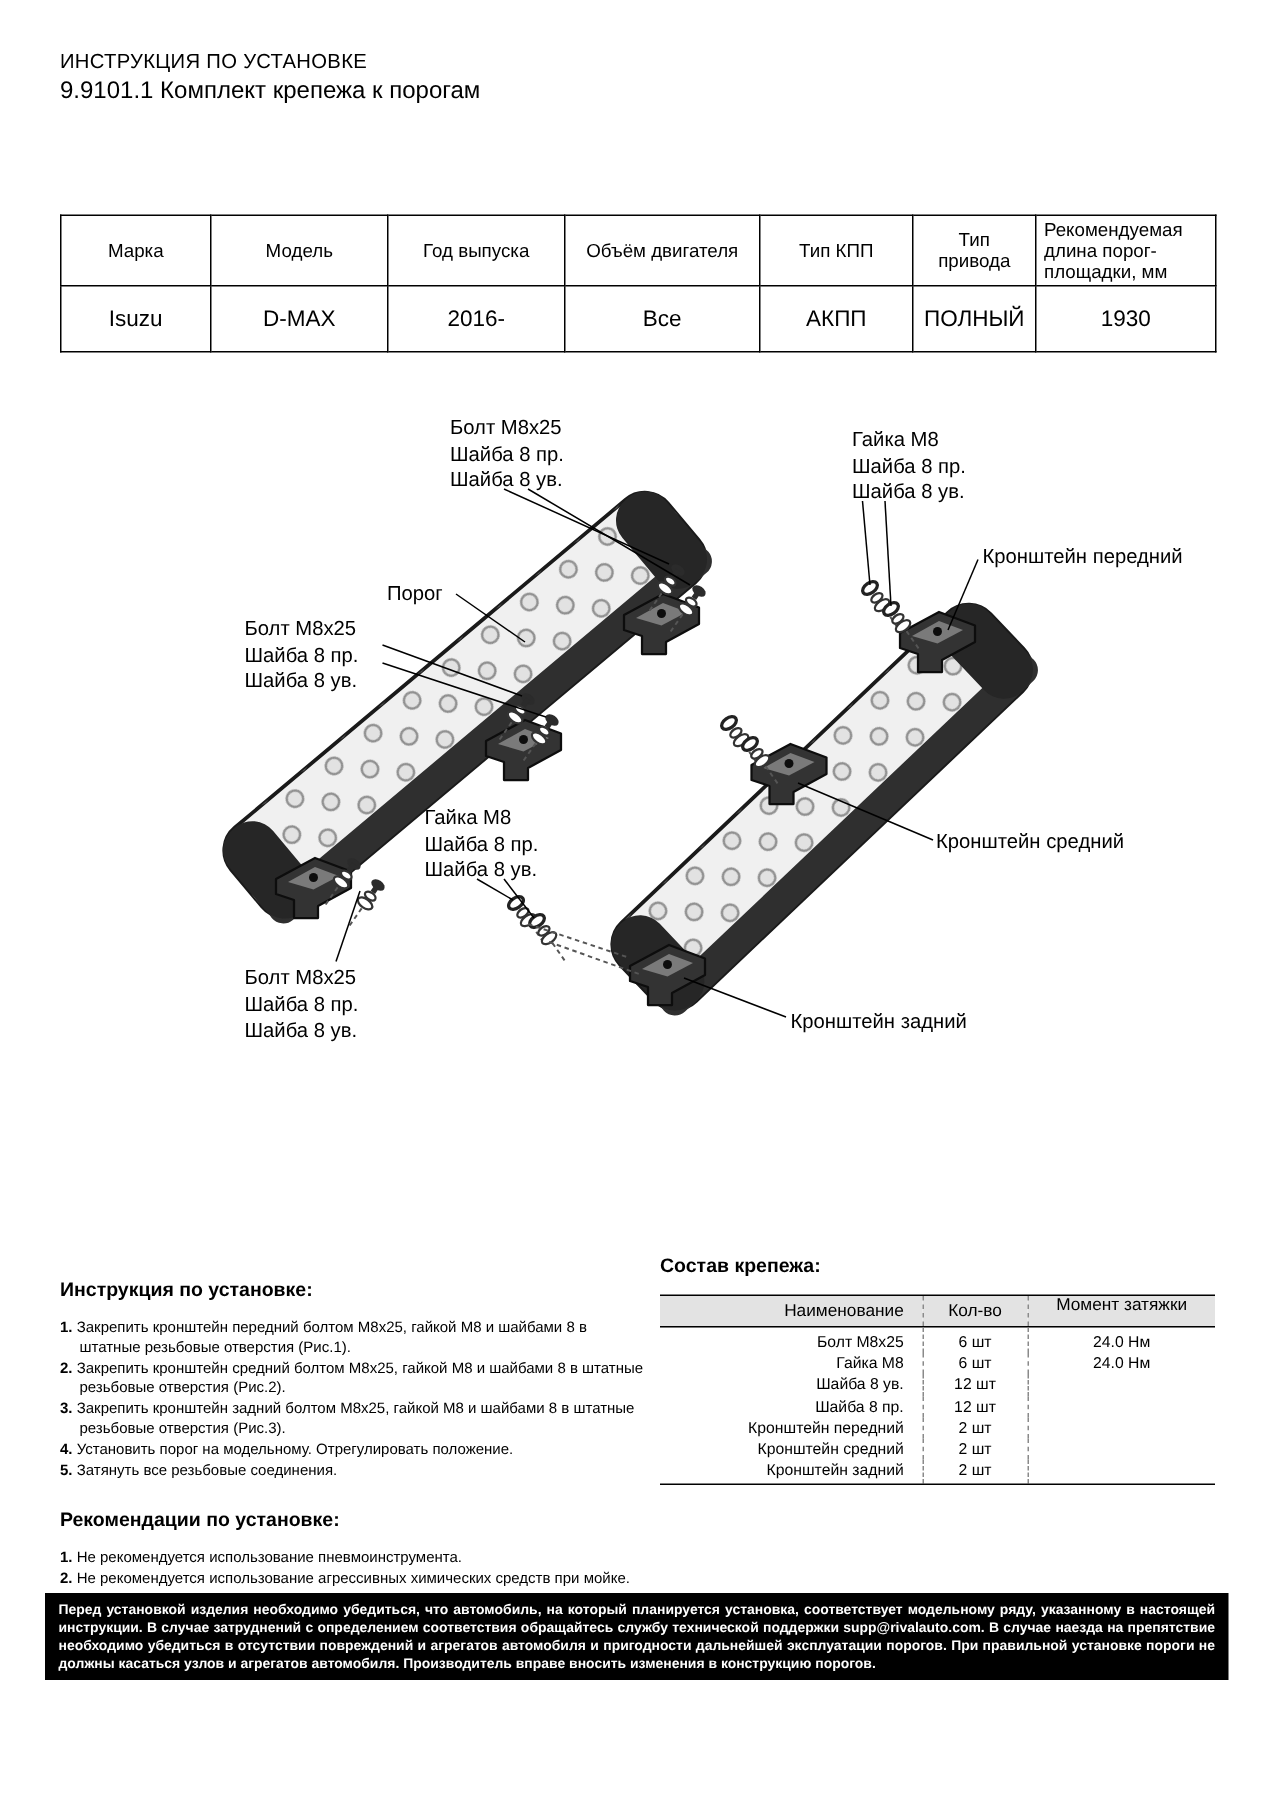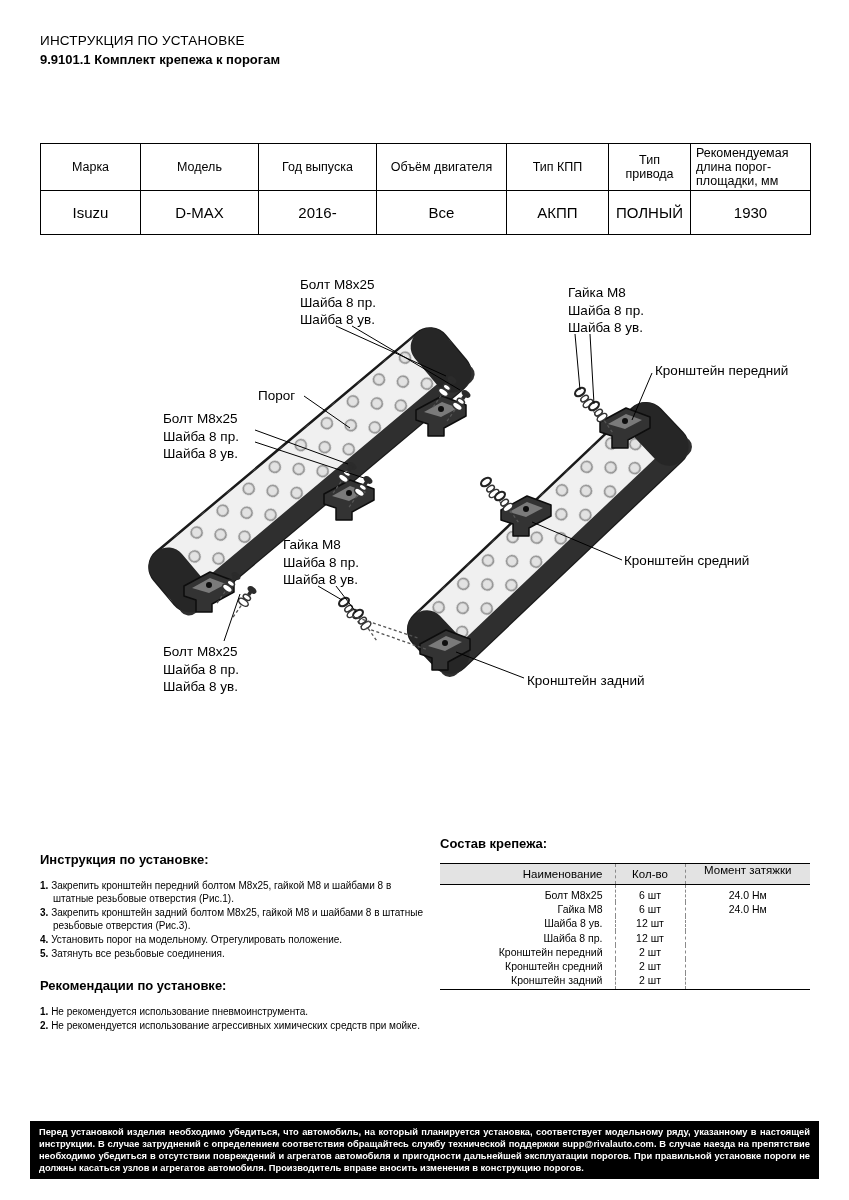--- a/index.html
+++ b/index.html
@@ -8,21 +8,21 @@
     position: relative;
     width: 849px; height: 1200px;
     background: #fff;
     color: #000;
     font-family: "Liberation Sans", sans-serif;
     overflow: hidden;
   }
   
   .doc-header { position: absolute; left: 40px; top: 33px; }
   .doc-title { font-size: 13.5px; letter-spacing: .2px; }
-  .doc-subtitle { font-size: 13px; font-weight: bold; margin-top: 4px; }
+  .doc-subtitle { font-size: 16px; font-weight: normal; margin-top: 4px; }
 
   
   .spec-table {
     position: absolute; left: 40px; top: 143px;
     width: 770px; border-collapse: collapse; table-layout: fixed;
   }
   .spec-table th, .spec-table td {
     border: 1px solid #000; text-align: center;
     font-weight: normal; padding: 2px 5px; vertical-align: middle;
   }
@@ -56,21 +56,21 @@
   .parts-table .c1 { width: 175px; text-align: right; padding-right: 12px; }
   .parts-table .c2 { width: 70px; text-align: center; }
   .parts-table .c3 { text-align: center; vertical-align: top; }
   .parts-table th.c2, .parts-table td.c2,
   .parts-table th.c3, .parts-table td.c3 { border-left: 1px dashed #8a8a8a; }
   .parts-table tbody tr:last-child td { border-bottom: 1px solid #000; padding-bottom: 2px; }
   .parts-table tbody tr:first-child td { padding-top: 3px; }
 
   
   .footer-bar {
-    position: absolute; left: 30px; top: 1121px; width: 789px; min-height: 56px;
+    position: absolute; left: 30px; top: 1062px; width: 789px; min-height: 56px;
     background: #000; color: #fff;
     font-size: 9.3px; font-weight: bold; line-height: 1.3;
     padding: 5px 9px; text-align: justify;
   }
 </style>
 </head>
 <body>
 
 <div class="page">
 
@@ -216,20 +216,21 @@
     <div class="dlabel" style="left:624px; top:282px">Кронштейн средний</div>
     <div class="dlabel" style="left:163px; top:373px">Болт М8х25
 Шайба 8 пр.
 Шайба 8 ув.</div>
     <div class="dlabel" style="left:527px; top:402px">Кронштейн задний</div>
   </div>
 
   <div class="col-left">
     <div class="sec-title">Инструкция по установке:</div>
     <div class="li"><span class="num">1.</span> <span>Закрепить кронштейн передний болтом М8х25, гайкой М8 и шайбами 8 в штатные резьбовые отверстия (Рис.1).</span></div>
+    <div class="li"><span class="num">2.</span> <span>Закрепить кронштейн средний болтом М8х25, гайкой М8 и шайбами 8 в штатные резьбовые отверстия (Рис.2).</span></div>
     <div class="li"><span class="num">3.</span> <span>Закрепить кронштейн задний болтом М8х25, гайкой М8 и шайбами 8 в штатные резьбовые отверстия (Рис.3).</span></div>
     <div class="li"><span class="num">4.</span> <span>Установить порог на модельному. Отрегулировать положение.</span></div>
     <div class="li"><span class="num">5.</span> <span>Затянуть все резьбовые соединения.</span></div>
 
     <div class="recs">
       <div class="sec-title">Рекомендации по установке:</div>
       <div class="li"><span class="num">1.</span> <span>Не рекомендуется использование пневмоинструмента.</span></div>
       <div class="li"><span class="num">2.</span> <span>Не рекомендуется использование агрессивных химических средств при мойке.</span></div>
     </div>
   </div>

